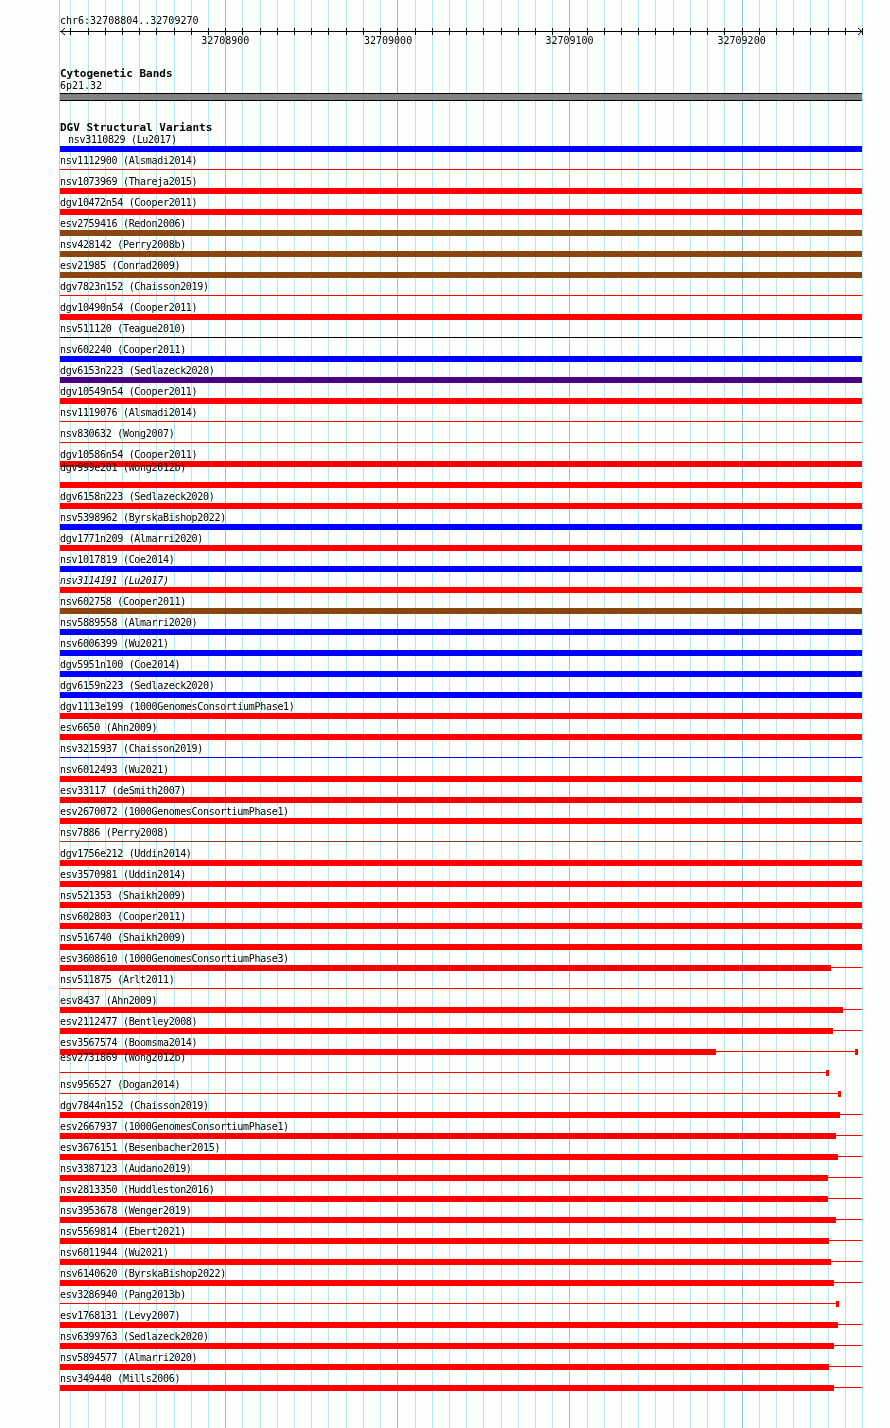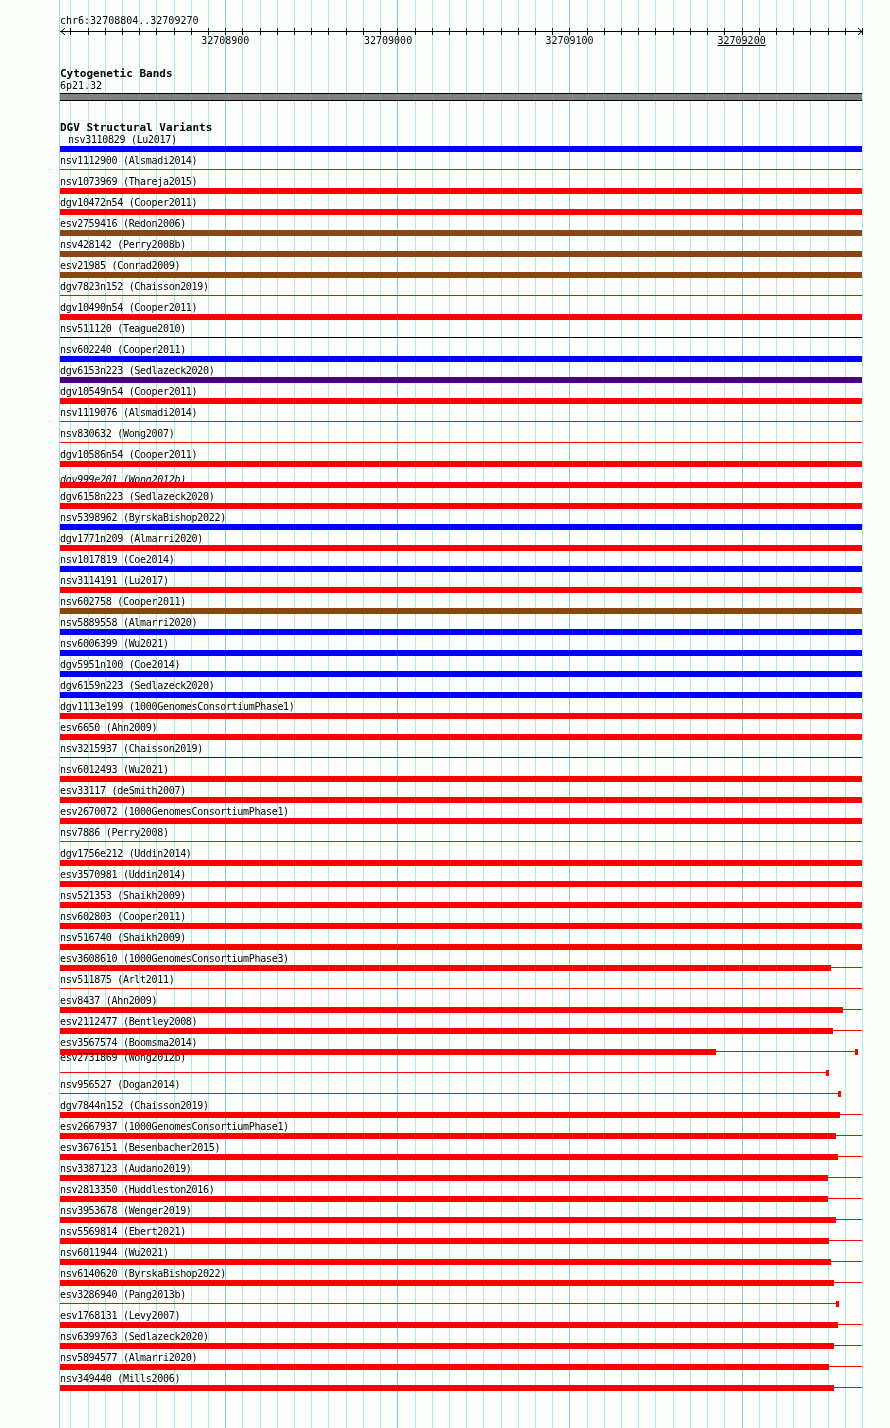--- a/index.html
+++ b/index.html
@@ -113,21 +113,21 @@
     <line x1="60" y1="31.5" x2="862" y2="31.5" stroke="#000" stroke-width="1"></line>
     <polyline points="65,28 61,31.5 65,35" fill="none" stroke="#000"></polyline>
     <polyline points="858,28 862,31.5 858,35" fill="none" stroke="#000"></polyline>
   </svg>
 
 <div class="abs" style="left:60px; top:15px;">chr6:32708804..32709270</div>
 <div id="ruler-ticks">
     <div class="abs" style="left: 201.219px; top: 35px;">32708900</div>
     <div class="abs" style="left: 364px; top: 35px;">32709000</div>
     <div class="abs" style="left: 545.425px; top: 35px;">32709100</div>
-    <div class="abs" style="left: 717.528px; top: 35px; text-decoration: underline;">32709200</div>
+    <div class="abs" style="left: 717.528px; top: 35px;">32709200</div>
   </div>
 
 <div class="abs title" style="left:60px; top:68px;">Cytogenetic Bands</div>
 <div class="abs" style="left:60px; top:80px;">6p21.32</div>
 <div class="bar" style="left:60px; top:93px; width:802px; height:6px; background:#828282; border-top:1px solid #000; border-bottom:1px solid #000;"></div>
 
 <div class="abs title" style="left:60px; top:122px;">DGV Structural Variants</div>
 <div id="dgv-rows">
     <div>
       <div class="abs lbl" style="left: 60px; top: 134px; margin-left: 8px;">nsv3110829 (Lu2017)</div>
@@ -187,41 +187,41 @@
     </div>
     <div>
       <div class="abs lbl" style="left: 60px; top: 428px;">nsv830632 (Wong2007)</div>
       <div class="bar" style="left: 60px; top: 442px; width: 802px; height: 1px; background: rgb(255, 0, 0);"></div>
     </div>
     <div>
       <div class="abs lbl" style="left: 60px; top: 449px;">dgv10586n54 (Cooper2011)</div>
       <div class="bar" style="left: 60px; top: 461px; width: 802px; height: 6px; background: rgb(255, 0, 0);"></div>
     </div>
     <div>
-      <div class="abs lbl" style="left: 60px; top: 474px; font-style: italic;">dgv999e201 (Wong2012b)</div>
+      <div class="abs lbl" style="left: 60px; top: 462px;">dgv999e201 (Wong2012b)</div>
       <div class="bar" style="left: 60px; top: 482px; width: 802px; height: 6px; background: rgb(255, 0, 0);"></div>
     </div>
     <div>
       <div class="abs lbl" style="left: 60px; top: 491px;">dgv6158n223 (Sedlazeck2020)</div>
       <div class="bar" style="left: 60px; top: 503px; width: 802px; height: 6px; background: rgb(255, 0, 0);"></div>
     </div>
     <div>
       <div class="abs lbl" style="left: 60px; top: 512px;">nsv5398962 (ByrskaBishop2022)</div>
       <div class="bar" style="left: 60px; top: 524px; width: 802px; height: 6px; background: rgb(0, 0, 255);"></div>
     </div>
     <div>
       <div class="abs lbl" style="left: 60px; top: 533px;">dgv1771n209 (Almarri2020)</div>
       <div class="bar" style="left: 60px; top: 545px; width: 802px; height: 6px; background: rgb(255, 0, 0);"></div>
     </div>
     <div>
       <div class="abs lbl" style="left: 60px; top: 554px;">nsv1017819 (Coe2014)</div>
       <div class="bar" style="left: 60px; top: 566px; width: 802px; height: 6px; background: rgb(0, 0, 255);"></div>
     </div>
     <div>
-      <div class="abs lbl" style="left: 60px; top: 575px;">nsv3114191 (Lu2017)</div>
+      <div class="abs lbl" style="left: 60px; top: 575px; font-style: italic;">nsv3114191 (Lu2017)</div>
       <div class="bar" style="left: 60px; top: 587px; width: 802px; height: 6px; background: rgb(255, 0, 0);"></div>
     </div>
     <div>
       <div class="abs lbl" style="left: 60px; top: 596px;">nsv602758 (Cooper2011)</div>
       <div class="bar" style="left: 60px; top: 608px; width: 802px; height: 6px; background: rgb(139, 69, 19);"></div>
     </div>
     <div>
       <div class="abs lbl" style="left: 60px; top: 617px;">nsv5889558 (Almarri2020)</div>
       <div class="bar" style="left: 60px; top: 629px; width: 802px; height: 6px; background: rgb(0, 0, 255);"></div>
     </div>

